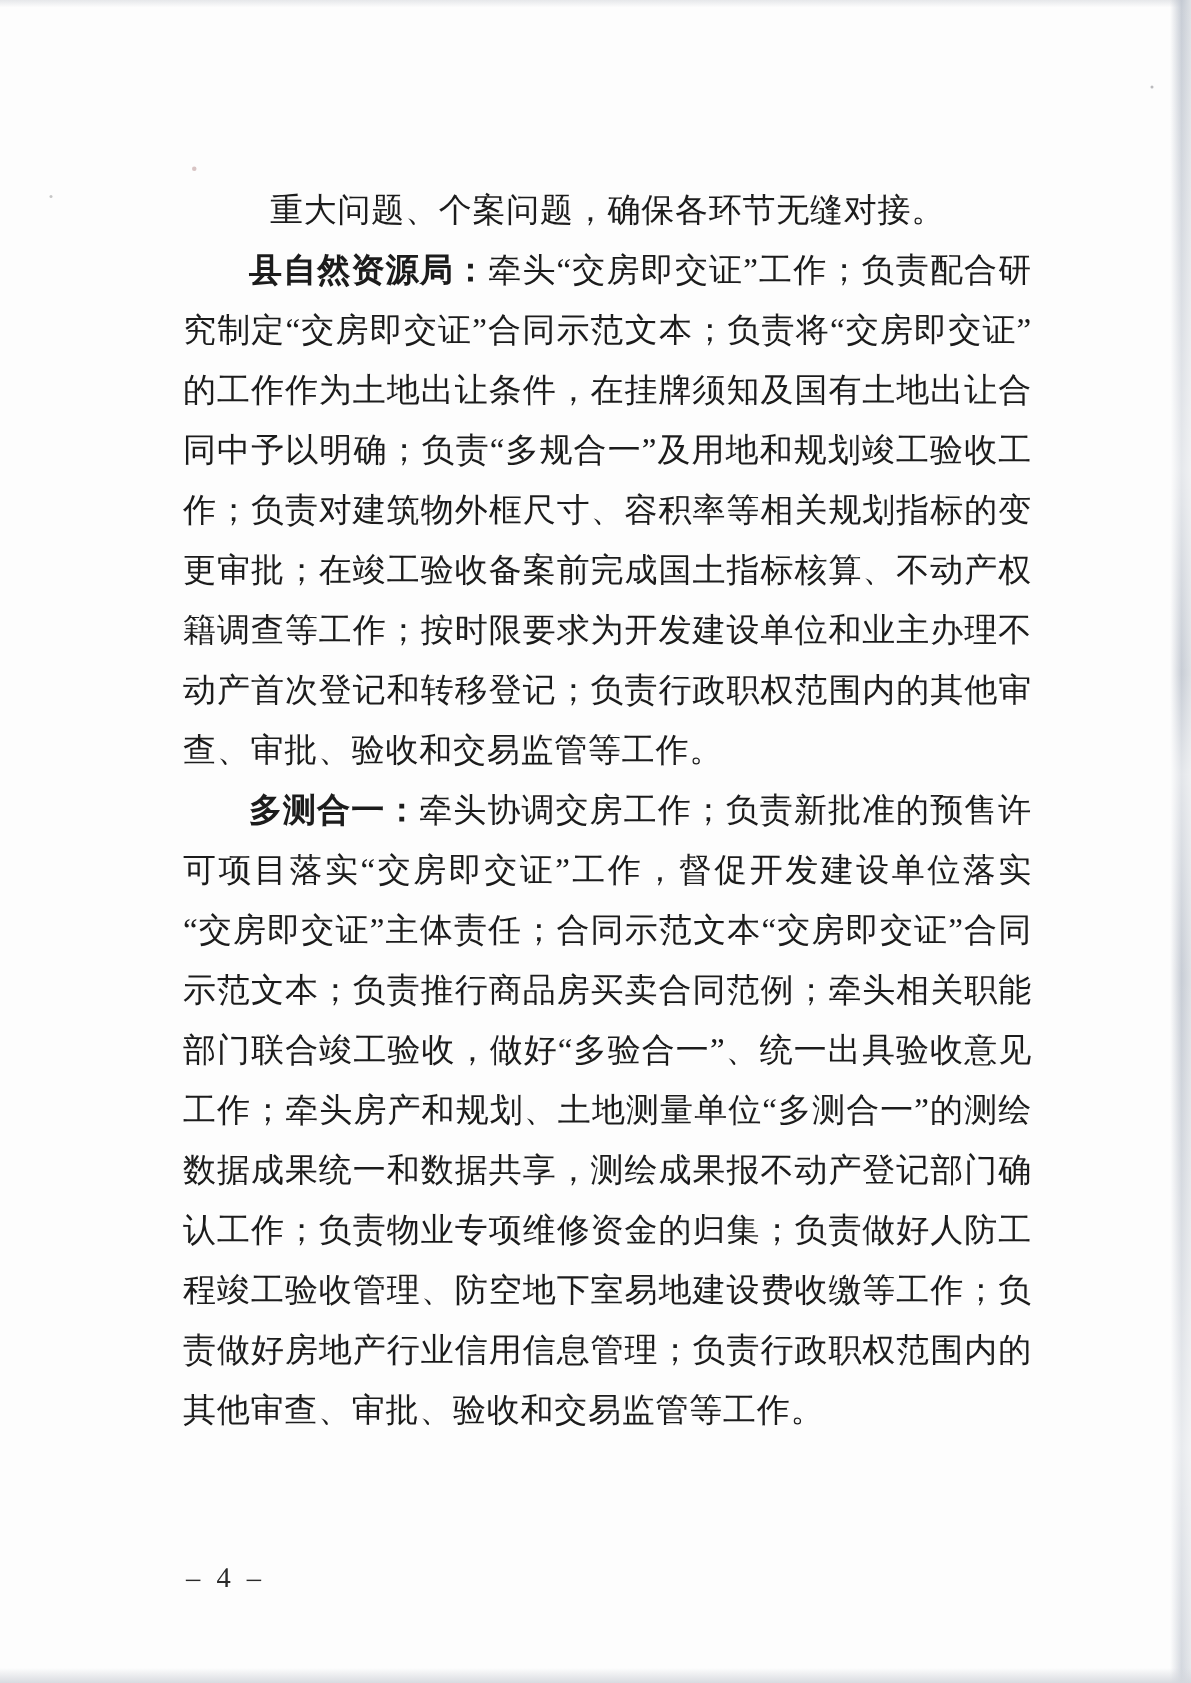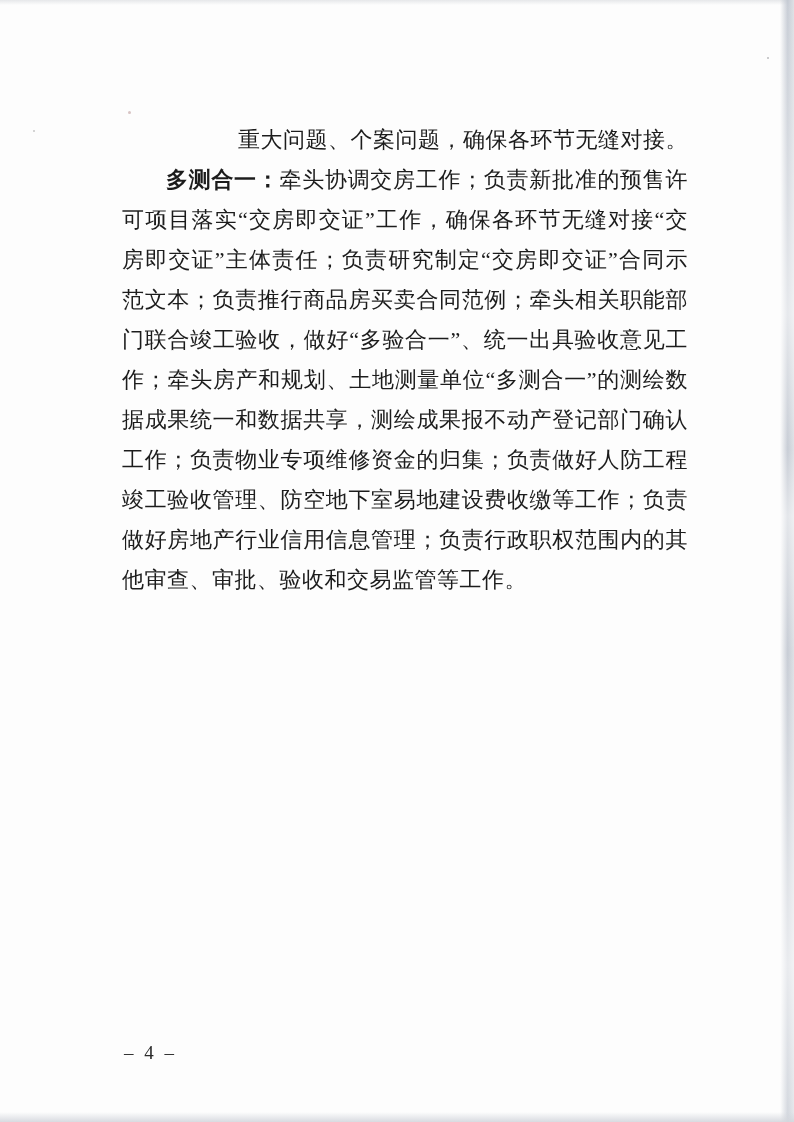--- a/index.html
+++ b/index.html
@@ -22,21 +22,21 @@
     top: 120px;
     width: 566px;
   }
   .line, .heading, .para {
     margin: 0;
     font-size: 22px;
     line-height: 40px;
     letter-spacing: 0.5px;
   }
   .line {
-    text-align: right;
+    text-align: center;
   }
   .heading {
     font-weight: 700;
     text-indent: 2em;
   }
   .para {
     text-indent: 2em;
     text-align: justify;
     text-justify: inter-ideograph;
   }
@@ -107,21 +107,22 @@
 </style>
 </head>
 <body>
 
 <div class="page">
   <div class="scan-edge-top"></div>
 
   <div class="content">
     <p class="line">重大问题、个案问题，确保各环节无缝对接。</p>
     <div>
-        <p class="para"><span class="lead">多测合一：</span><span>牵头协调交房工作；负责新批准的预售许可项目落实“交房即交证”工作，确保各环节无缝对接“交房即交证”主体责任；负责研究制定“交房即交证”合同示范文本；负责推行商品房买卖合同范例；牵头相关职能部门联合竣工验收，做好“多验合一”、统一出具验收意见工作；牵头房产和规划、土地测量单位“多测合一”的测绘数据成果统一和数据共享，测绘成果报不动产登记部门确认工作；负责物业专项维修资金的归集；负责做好人防工程竣工验收管理、防空地下室易地建设费收缴等工作；负责做好房地产行业信用信息管理；负责行政职权范围内的其他审查、审批、验收和交易监管等工作。</span></p>
+        <p class="para"><span class="lead">县自然资源局：</span><span>牵头“交房即交证”工作；负责配合研究制定“交房即交证”合同示范文本；负责将“交房即交证”的工作作为土地出让条件，在挂牌须知及国有土地出让合同中予以明确；负责“多规合一”及用地和规划竣工验收工作；负责对建筑物外框尺寸、容积率等相关规划指标的变更审批；在竣工验收备案前完成国土指标核算、不动产权籍调查等工作；按时限要求为开发建设单位和业主办理不动产首次登记和转移登记；负责行政职权范围内的其他审查、审批、验收和交易监管等工作。</span></p>
+        <p class="para"><span class="lead">多测合一：</span><span>牵头协调交房工作；负责新批准的预售许可项目落实“交房即交证”工作，督促开发建设单位落实“交房即交证”主体责任；合同示范文本“交房即交证”合同示范文本；负责推行商品房买卖合同范例；牵头相关职能部门联合竣工验收，做好“多验合一”、统一出具验收意见工作；牵头房产和规划、土地测量单位“多测合一”的测绘数据成果统一和数据共享，测绘成果报不动产登记部门确认工作；负责物业专项维修资金的归集；负责做好人防工程竣工验收管理、防空地下室易地建设费收缴等工作；负责做好房地产行业信用信息管理；负责行政职权范围内的其他审查、审批、验收和交易监管等工作。</span></p>
       </div>
   </div>
 
   <div class="footer">– 4 –</div>
 
   <div class="speck speck-1"></div>
   <div class="speck speck-2"></div>
   <div class="speck speck-3"></div>
   <div class="speck speck-4"></div>
 

